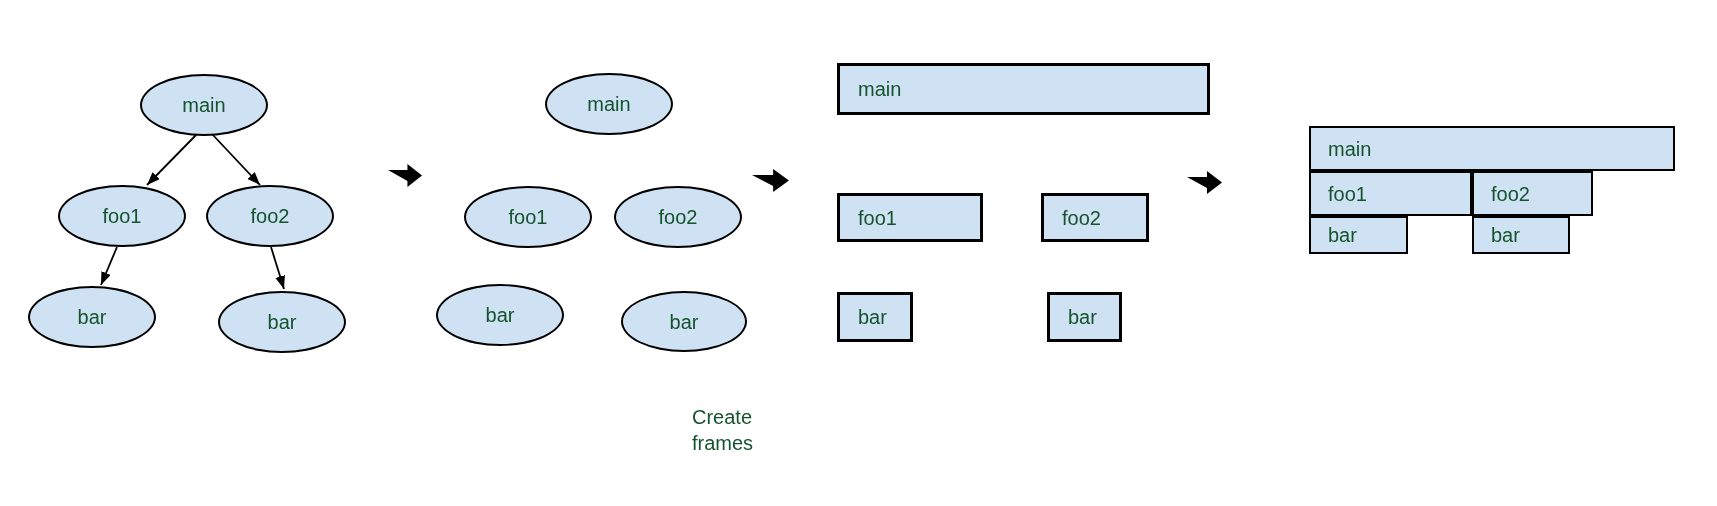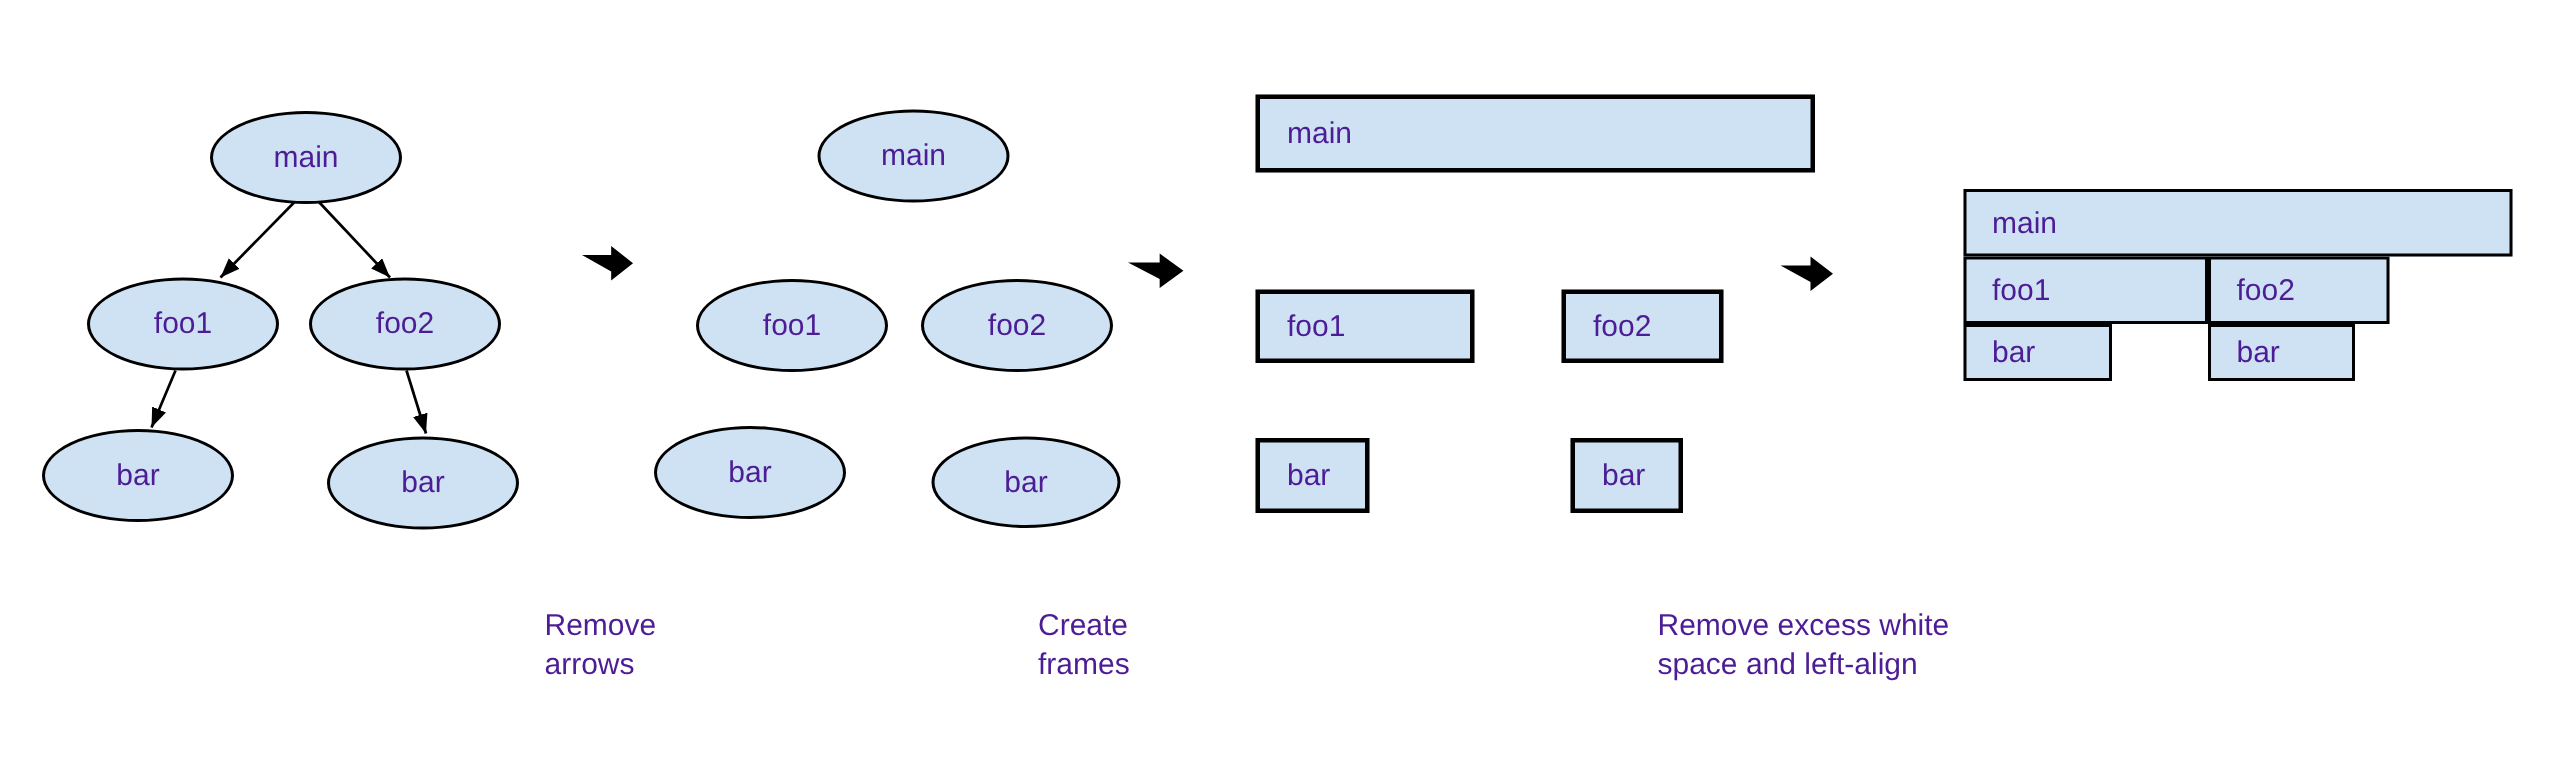--- a/index.html
+++ b/index.html
@@ -7,21 +7,21 @@
     --node-stroke:#000000;
     --arrow:#000000;
     --bg:#ffffff;
   }
   html,body{margin:0;padding:0;background:var(--bg);}
   .canvas{
     position:relative;
     width:1717px;height:506px;
     background:var(--bg);
     font-family:"Liberation Sans","DejaVu Sans",sans-serif;
-    color:#4c1d95;
+    color:#14532d;
     overflow:hidden;
   }
   .node{
     position:absolute;
     box-sizing:border-box;
     background:var(--node-fill);
     font-size:20px;
     line-height:1;
     display:flex;
     align-items:center;
@@ -96,20 +96,16 @@
   <svg class="t-arrow" style="left:1187px;top:170px" width="36" height="25" viewBox="0 0 36 25" preserveAspectRatio="none">
     <polygon points="0,7 20,7 20,1 35,12.5 20,24 20,18" fill="#000"></polygon>
   </svg>
 
   <div class="node flame" style="left:1309px;top:126px;width:366px;height:45px">main</div>
   <div class="node flame" style="left:1309px;top:171px;width:163px;height:45px">foo1</div>
   <div class="node flame" style="left:1472px;top:171px;width:121px;height:45px">foo2</div>
   <div class="node flame" style="left:1309px;top:216px;width:99px;height:38px">bar</div>
   <div class="node flame" style="left:1472px;top:216px;width:98px;height:38px">bar</div>
 
-  <div class="caption" style="left:363px;top:404px">Remove
-arrows</div>
   <div class="caption" style="left:692px;top:404px">Create
 frames</div>
-  <div class="caption" style="left:1105px;top:404px">Remove excess white
-space and left-align</div>
 
 </div>
 
 </body></html>

